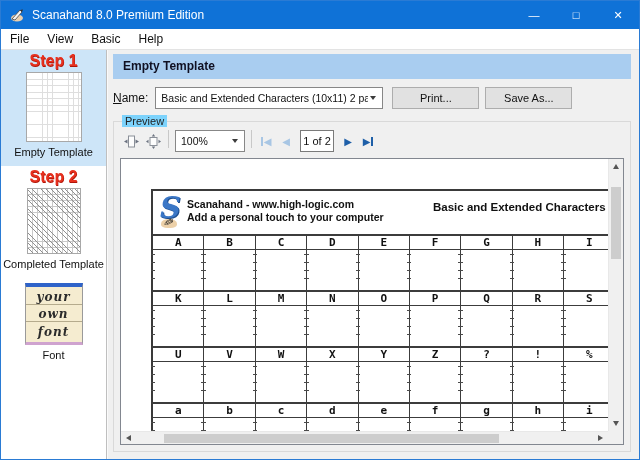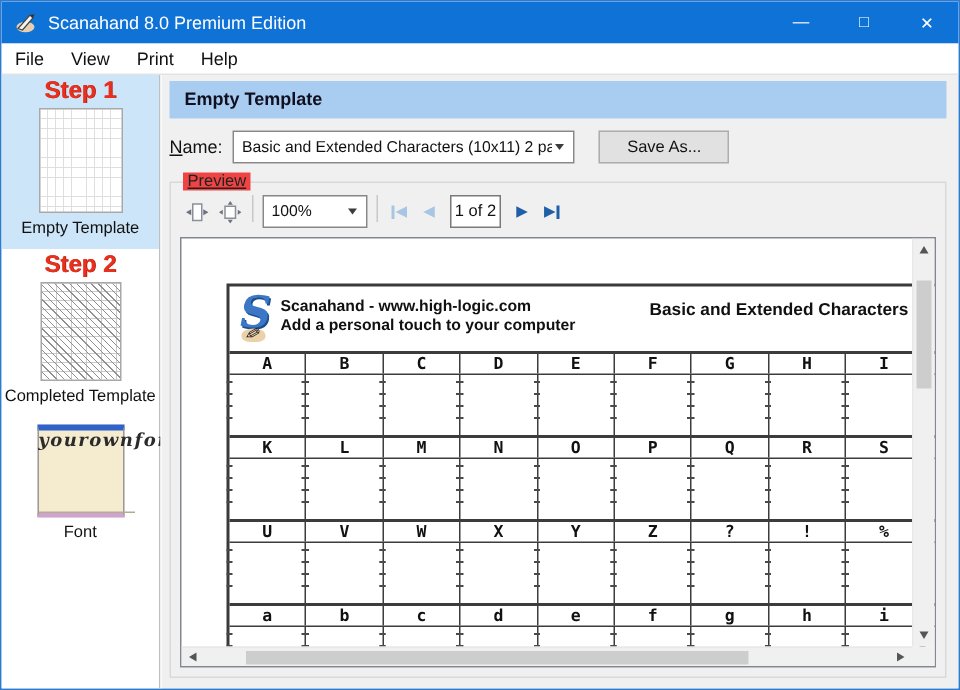--- a/index.html
+++ b/index.html
@@ -31,21 +31,21 @@
     background-image:
       repeating-linear-gradient(to right,transparent 0 4.6px,#dedede 4.6px 5.2px),
       repeating-linear-gradient(to bottom,transparent 0 5.9px,#dedede 5.9px 6.5px);}
   .thumb-filled{width:54px;height:66px;
     background-image:
       repeating-linear-gradient(45deg,#8f8f8f 0 0.6px,transparent 0.6px 3.4px),
       repeating-linear-gradient(to right,transparent 0 4.4px,#c9c9c9 4.4px 5px),
       repeating-linear-gradient(to bottom,transparent 0 5.3px,#c9c9c9 5.3px 5.9px);}
   .thumb-font{width:58px;height:62px;background:#f5ecd0;border:1px solid #9a9a9a;
     border-top:4px solid #2f63c9;border-bottom:3px solid #cfa3cf;
-    display:flex;flex-direction:row;justify-content:space-evenly;}
+    display:flex;flex-direction:column;justify-content:space-evenly;}
   .thumb-font .fline{font-family:"DejaVu Serif",serif;font-style:italic;
     font-size:12px;line-height:13px;color:#2b2b2b;border-bottom:1px solid #b5ab8d;
     font-weight:bold;letter-spacing:1px;}
   .thumb-font .fline:last-child{border-bottom:none;}
   .step-caption{font-size:11px;color:#111;padding:2px 0 8px 0;}
 
   
   .main{flex:1;min-width:0;background:#f0f0f0;border-left:1px solid #fafafa;
         display:flex;flex-direction:column;}
   .banner{margin:4px 8px 0 5px;height:25px;background:#a9cdf0;
@@ -56,27 +56,27 @@
   .combo{display:flex;align-items:center;border:1px solid #878787;background:#fff;height:22px;}
   .combo-name{width:228px;}
   .combo .txt{flex:1;padding:0 5px;font-size:10.5px;color:#111;
               white-space:nowrap;overflow:hidden;}
   .caret{width:0;height:0;border-left:3.5px solid transparent;
          border-right:3.5px solid transparent;border-top:4px solid #3c3c3c;
          margin:0 6px 0 2px;flex:0 0 auto;}
   .btn{height:22px;width:87px;background:#e1e1e1;border:1px solid #adadad;
        font-size:11px;color:#111;text-align:center;line-height:20px;}
   .btn-print{margin-left:9px;}
-  .btn-save{margin-left:16px;}
+  .btn-save{margin-left:6px;}
 
   
   .groupbox{margin:12px 8px 7px 5px;border:1px solid #d9d9d9;position:relative;
             flex:1;min-height:0;display:flex;flex-direction:column;}
-  .group-label{position:absolute;top:-7px;left:8px;background:#ef4444;
-               padding:0 3px;font-size:11px;color:#222;text-decoration:underline;}
+  .group-label{position:absolute;top:-7px;left:8px;background:#7dd3fc;
+               padding:0 3px;font-size:11px;color:#222;}
   .toolbar{margin:8px 6px 4px 6px;height:24px;display:flex;flex:0 0 auto;}
   .tool-btn{width:22px;height:22px;display:flex;align-items:center;justify-content:center;}
   .tb-sep{width:1px;height:18px;background:#c8c8c8;margin:0 4px;}
   .combo-zoom{width:70px;margin:0 2px;}
   .nav-btn{width:20px;height:22px;display:flex;align-items:center;justify-content:center;
            font-size:10px;gap:1px;}
   .nav-disabled{color:#a8c6e4;}
   .nav-enabled{color:#1e5fa8;}
   .nav-bar{display:inline-block;width:2px;height:9px;background:currentColor;}
   .pagebox{width:34px;height:22px;border:1px solid #7a7a7a;background:#fff;
@@ -151,21 +151,21 @@
     </svg>
     <div class="title-text">Scanahand 8.0 Premium Edition</div>
     <div class="win-btn">—</div>
     <div class="win-btn">□</div>
     <div class="win-btn">✕</div>
   </div>
 
   <div class="menubar" id="menubar">
       <div class="menu-item">File</div>
       <div class="menu-item">View</div>
-      <div class="menu-item">Print</div>
+      <div class="menu-item">Basic</div>
       <div class="menu-item">Help</div>
     </div>
 
   <div class="content">
 
     <div class="sidebar">
 
       <div class="step-block selected">
         <div class="step-title">Step 1</div>
         <div class="thumb thumb-empty"></div>
@@ -192,20 +192,21 @@
     <div class="main">
 
       <div class="banner">Empty Template</div>
 
       <div class="name-row">
         <div class="name-label">Name:</div>
         <div class="combo combo-name">
           <div class="txt">Basic and Extended Characters (10x11) 2 pages</div>
           <div class="caret"></div>
         </div>
+        <div class="btn btn-print">Print...</div>
         <div class="btn btn-save">Save As...</div>
       </div>
 
       <div class="groupbox">
         <div class="group-label">Preview</div>
 
         <div class="toolbar">
           <div class="tool-btn">
             <svg width="15" height="15" viewBox="0 0 15 15">
               <rect x="4.5" y="2" width="6" height="11" fill="#fdfdfd" stroke="#8a8f98" stroke-width="1"></rect>

